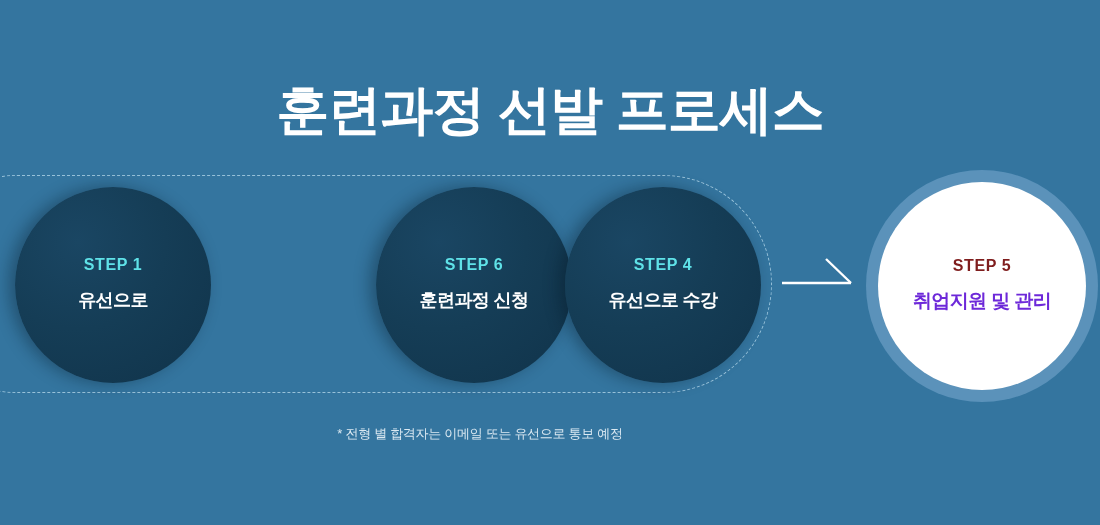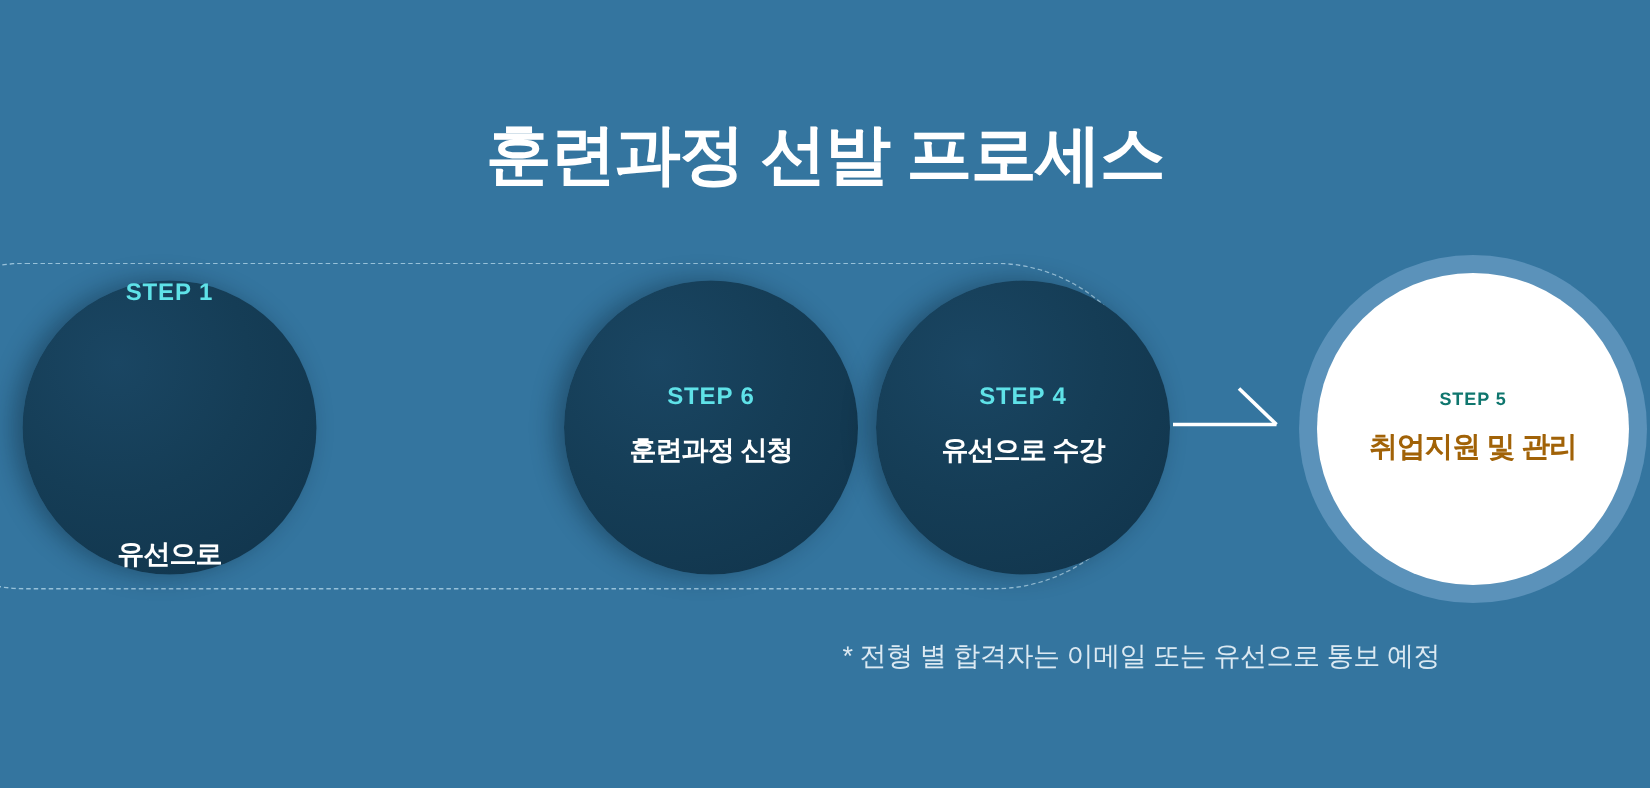--- a/index.html
+++ b/index.html
@@ -21,21 +21,21 @@
     overflow: hidden;
   }
 
   
   #page-title {
     position: absolute;
     left: 0;
     top: 78px;
     width: 1100px;
     text-align: center;
-    font-size: 44px;
+    font-size: 53px;
     font-weight: bold;
     color: #ffffff;
     letter-spacing: -1px;
     line-height: 1.2;
     white-space: nowrap;
   }
 
   
   #dashed-track {
     position: absolute;
@@ -56,24 +56,24 @@
     height: 196px;
     border-radius: 50%;
     background: radial-gradient(circle at 32% 28%, #1a4663 0%, #153d56 45%, #10334a 100%);
     box-shadow: -6px 0 16px rgba(6, 24, 36, 0.38);
     display: flex;
     flex-direction: column;
     align-items: center;
     justify-content: center;
     top: 187px;
   }
-  .step-circle.c1 { left: 15px;  z-index: 1; justify-content: space-between; }
+  .step-circle.c1 { left: 15px;  z-index: 1; }
   .step-circle.c2 { left: 195px; z-index: 2; }
   .step-circle.c3 { left: 376px; z-index: 3; }
-  .step-circle.c4 { left: 584px; z-index: 4; }
+  .step-circle.c4 { left: 565px; z-index: 4; }
 
   .step-label {
     color: #5fe2e8;
     font-size: 16px;
     font-weight: bold;
     letter-spacing: 0.6px;
     margin-bottom: 14px;
     white-space: nowrap;
   }
   .step-text {
@@ -114,40 +114,40 @@
     width: 208px;
     height: 208px;
     border-radius: 50%;
     background: #ffffff;
     display: flex;
     flex-direction: column;
     align-items: center;
     justify-content: center;
   }
   #step5 .step-label {
-    color: #0f766e;
-    font-size: 12px;
+    color: #7f1d1d;
+    font-size: 16px;
     font-weight: bold;
     margin-bottom: 13px;
   }
   #step5 .step-text {
-    color: #a16207;
+    color: #6d28d9;
     font-size: 19px;
     font-weight: bold;
     width: 190px;
   }
 
   
   #footnote {
     position: absolute;
     left: 0;
     top: 425px;
     width: 960px;
-    text-align: right;
-    font-size: 18px;
+    text-align: center;
+    font-size: 13px;
     color: #dbe9f2;
     letter-spacing: -0.3px;
     white-space: nowrap;
   }
 </style>
 </head>
 <body>
 
 <div id="stage">
 

